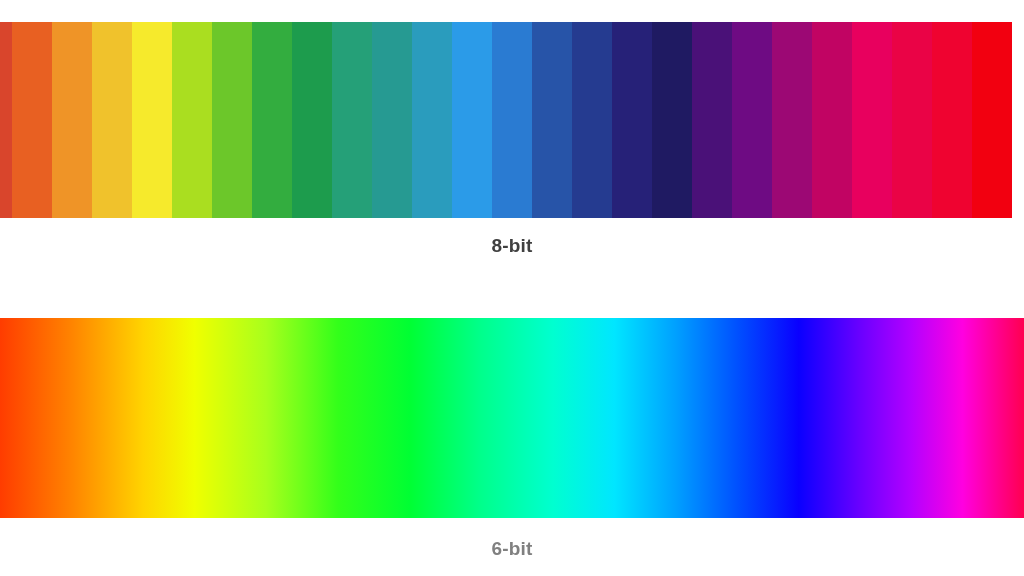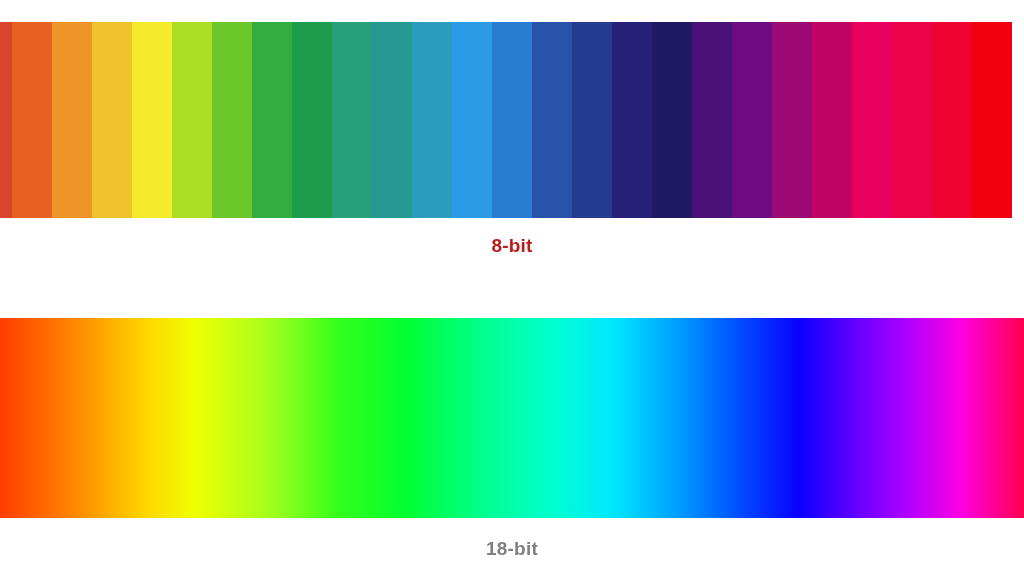--- a/index.html
+++ b/index.html
@@ -98,21 +98,21 @@
       <div class="swatch" style="background: rgb(74, 17, 120); width: 40px;"></div>
       <div class="swatch" style="background: rgb(110, 11, 131); width: 40px;"></div>
       <div class="swatch" style="background: rgb(156, 8, 116); width: 40px;"></div>
       <div class="swatch" style="background: rgb(193, 4, 99); width: 40px;"></div>
       <div class="swatch" style="background: rgb(232, 0, 94); width: 40px;"></div>
       <div class="swatch" style="background: rgb(234, 3, 70); width: 40px;"></div>
       <div class="swatch" style="background: rgb(239, 3, 48); width: 40px;"></div>
       <div class="swatch" style="background: rgb(242, 0, 16); width: 40px;"></div>
     </div>
 
-  <div class="caption top-caption" style="color: #b91c1c;">8-bit</div>
+  <div class="caption top-caption" style="color: #404040;">8-bit</div>
 
   <div class="gradient-strip bottom" style="top: 318px; height: 200px;">
     <div class="gradient-fill" style="background: linear-gradient(to right, rgb(255, 60, 0) 0%, rgb(255, 132, 0) 7%, rgb(255, 212, 0) 14%, rgb(240, 255, 0) 19%, rgb(168, 255, 28) 26%, rgb(51, 255, 26) 33%, rgb(0, 255, 51) 40%, rgb(0, 255, 140) 47%, rgb(0, 255, 208) 54%, rgb(0, 230, 255) 60%, rgb(0, 160, 255) 66%, rgb(0, 80, 255) 72%, rgb(10, 0, 255) 78%, rgb(106, 0, 255) 84%, rgb(180, 0, 255) 89%, rgb(255, 0, 224) 94%, rgb(255, 0, 80) 100%);"></div>
   </div>
 
-  <div class="caption bottom-caption" style="color: rgb(128, 128, 128);">18-bit</div>
+  <div class="caption bottom-caption" style="color: rgb(128, 128, 128);">6-bit</div>
 
 </div>
 
 </body></html>

